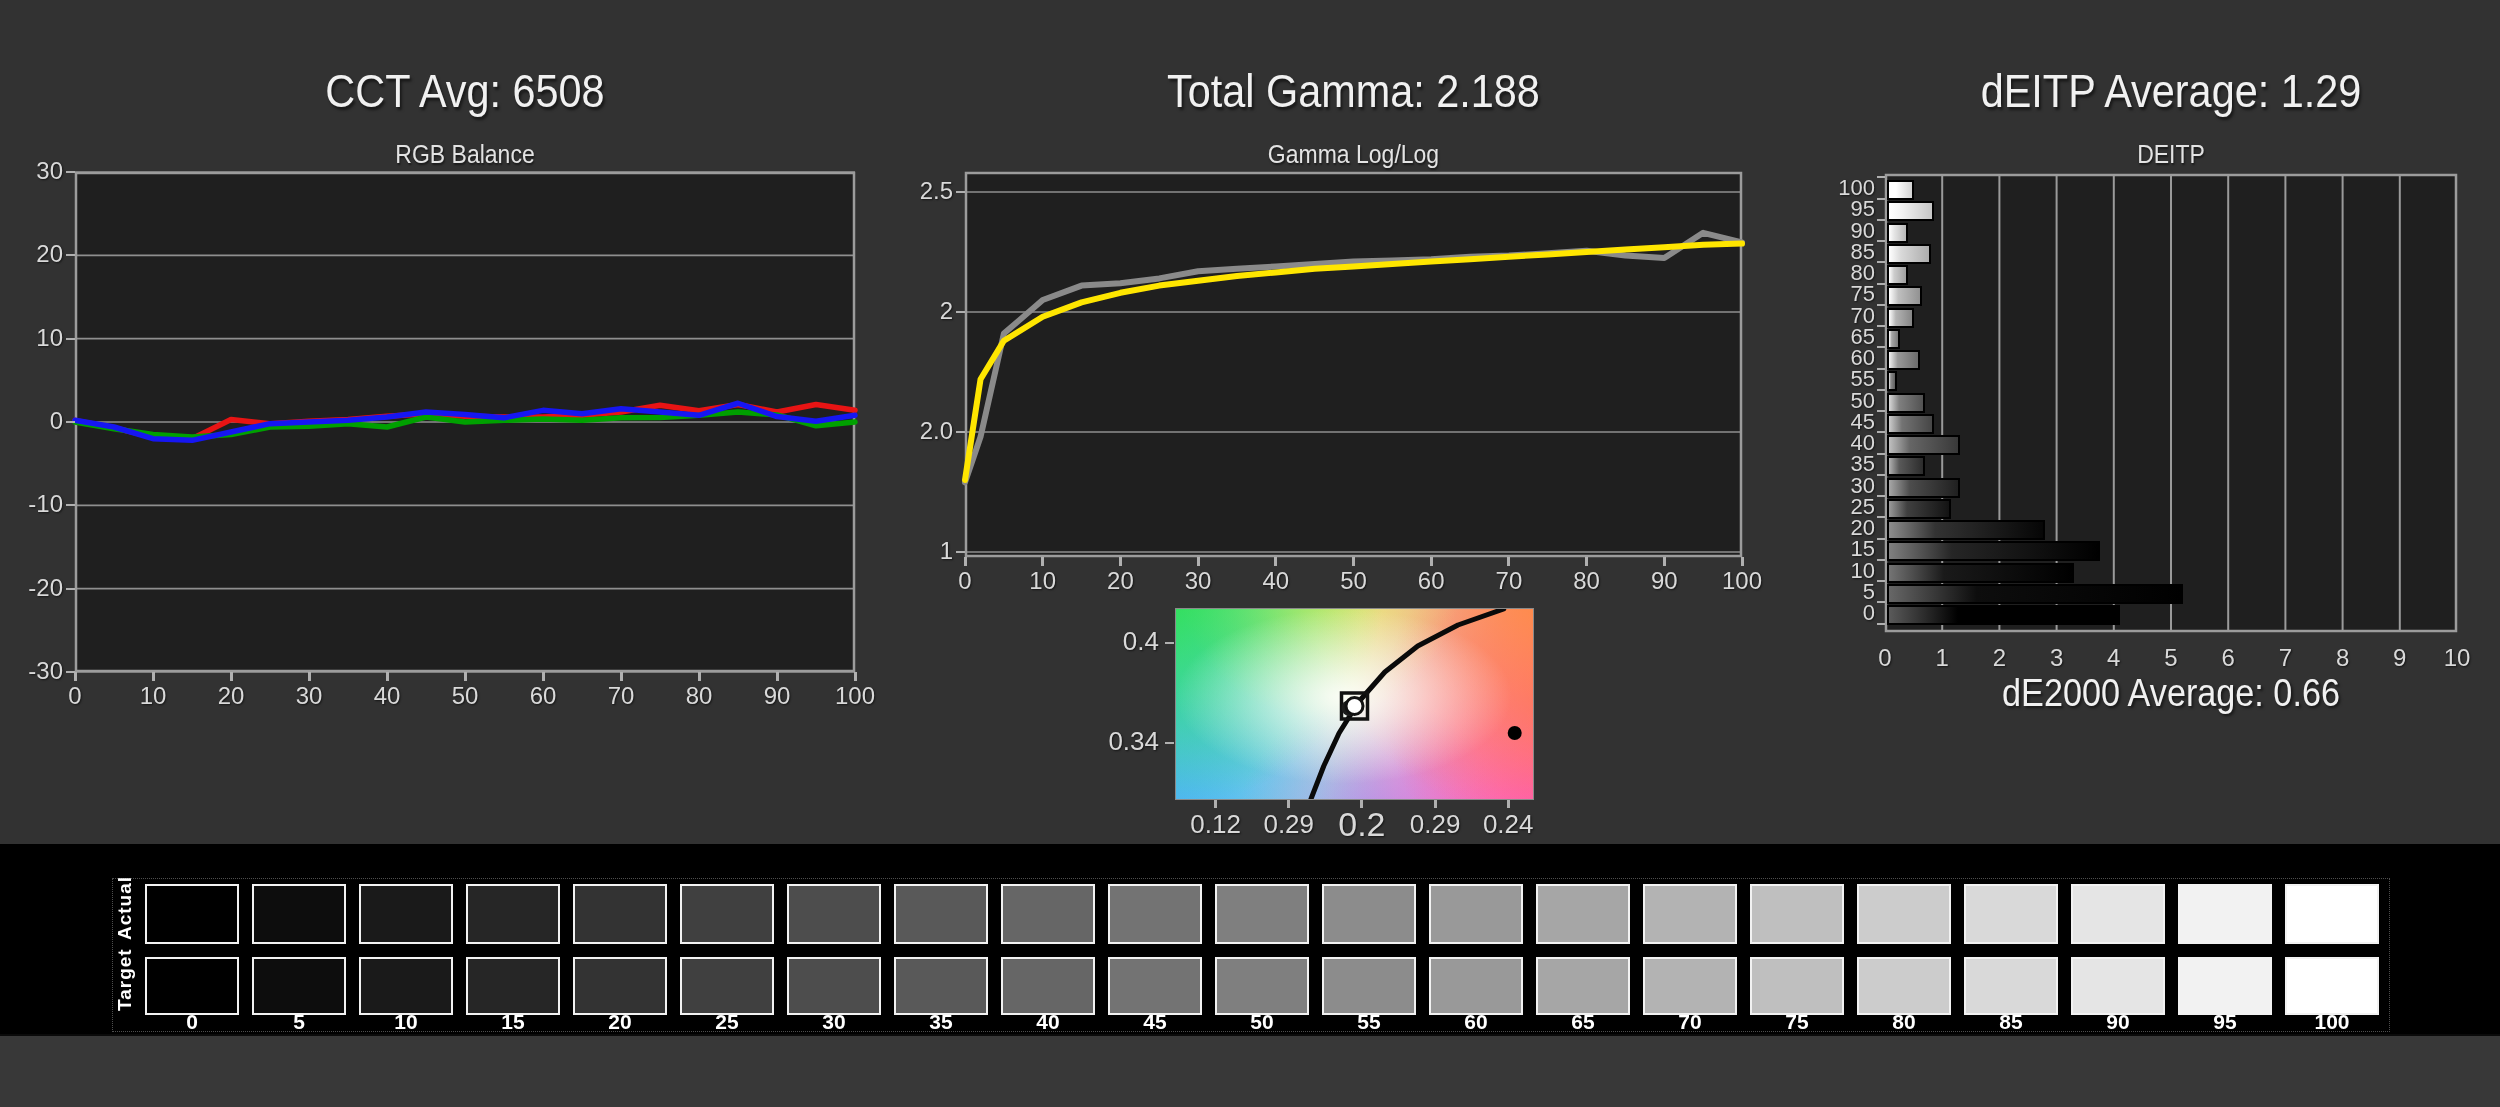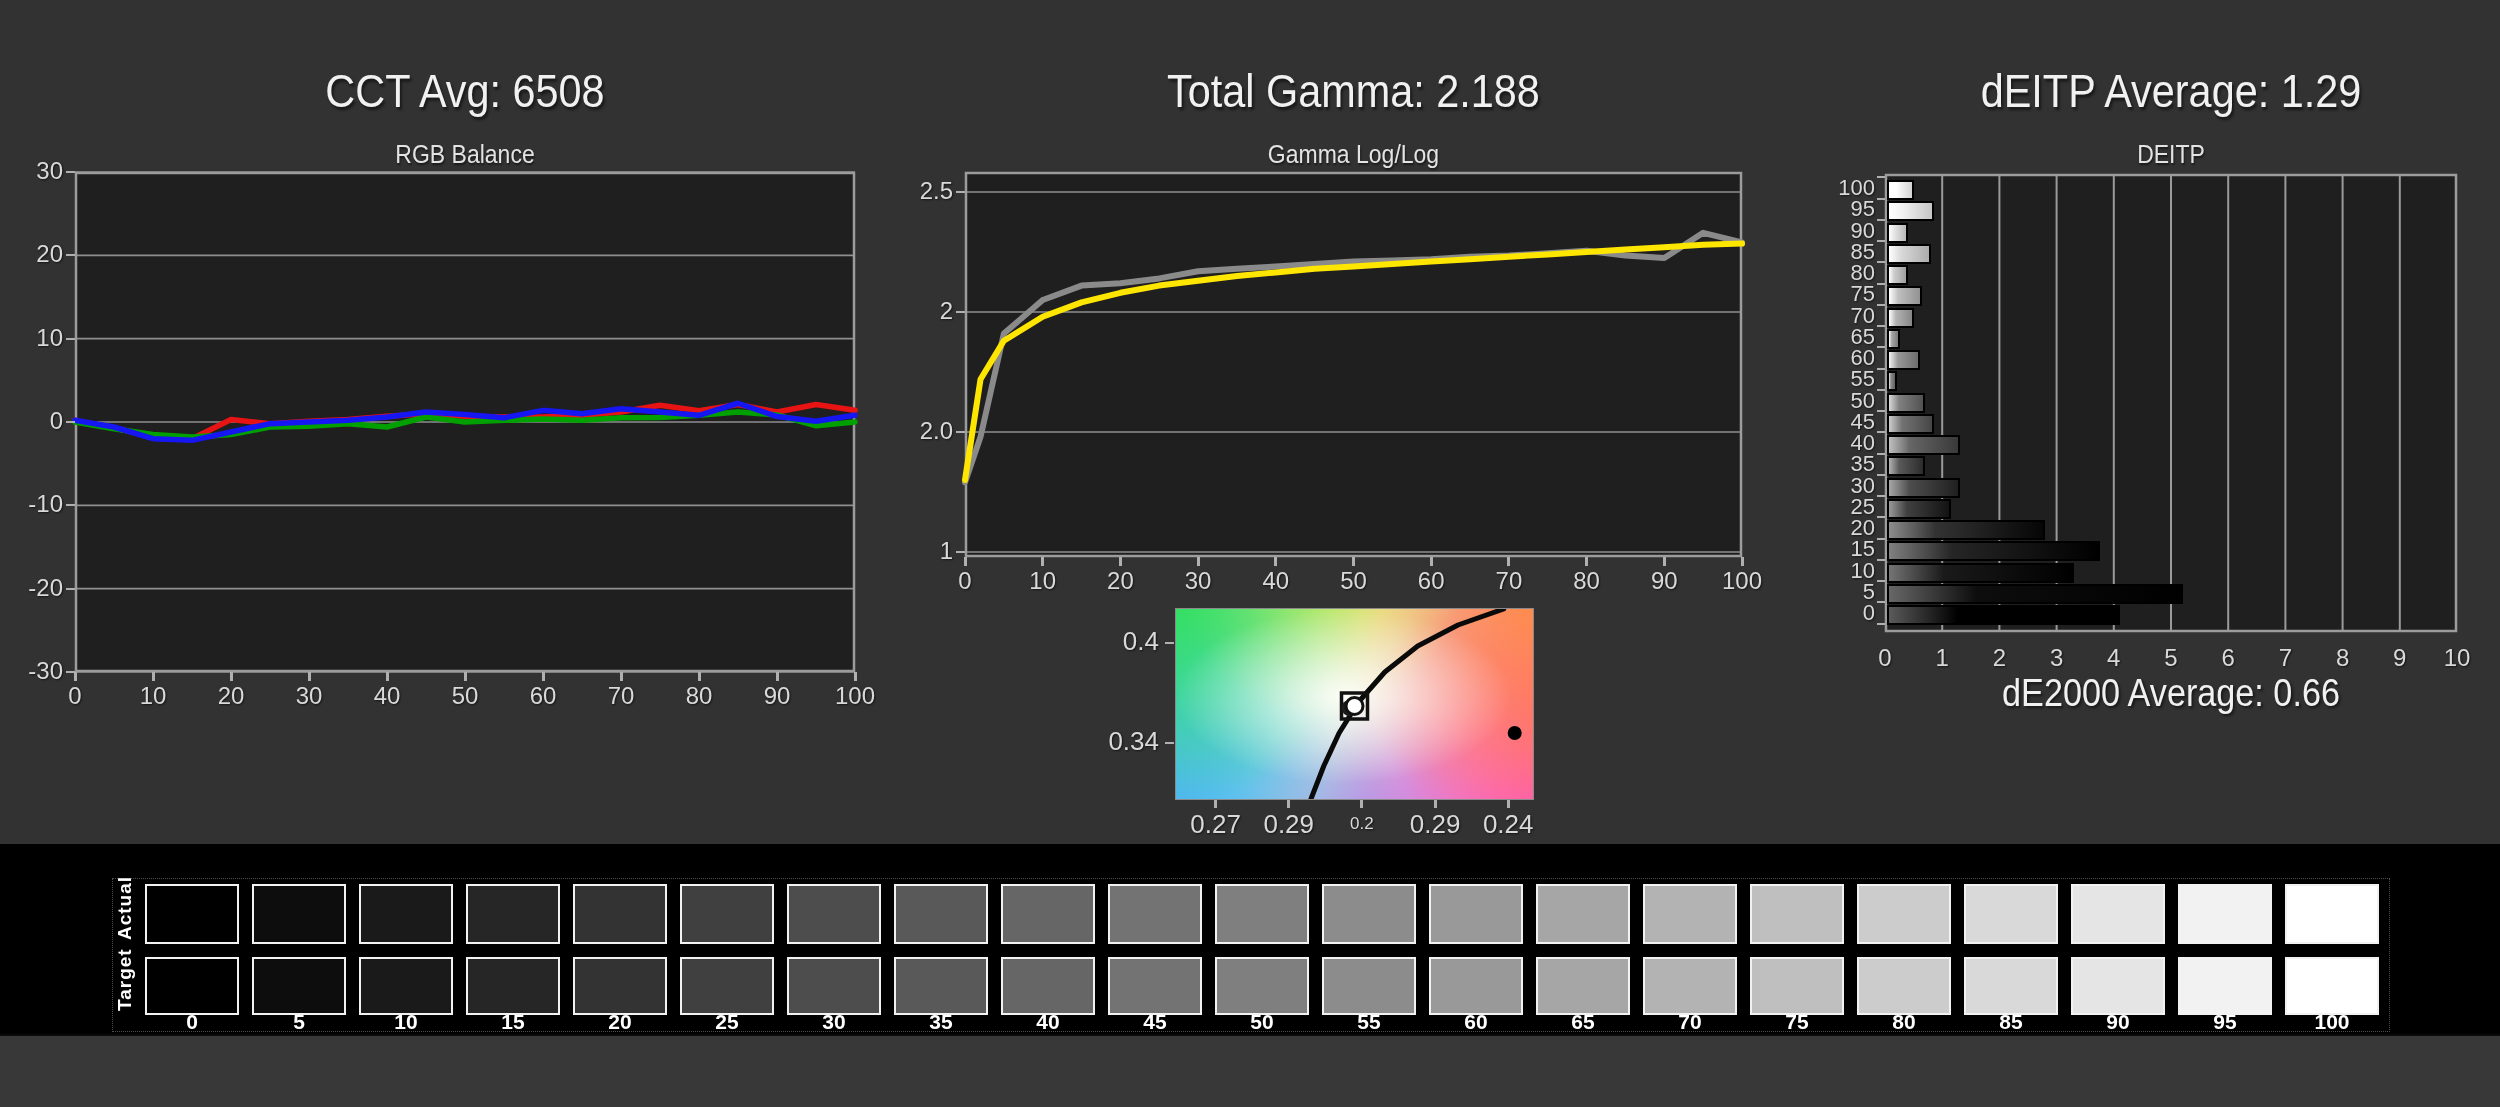--- a/index.html
+++ b/index.html
@@ -232,25 +232,25 @@
     <div class="tick" style="left: 1396.2px; top: 567px; width: 70px; text-align: center;">60</div>
     <div class="tickmark" style="left: 1507.4px; top: 557px; width: 3px; height: 9px;"></div>
     <div class="tick" style="left: 1473.9px; top: 567px; width: 70px; text-align: center;">70</div>
     <div class="tickmark" style="left: 1585.1px; top: 557px; width: 3px; height: 9px;"></div>
     <div class="tick" style="left: 1551.6px; top: 567px; width: 70px; text-align: center;">80</div>
     <div class="tickmark" style="left: 1662.8px; top: 557px; width: 3px; height: 9px;"></div>
     <div class="tick" style="left: 1629.3px; top: 567px; width: 70px; text-align: center;">90</div>
     <div class="tickmark" style="left: 1740.5px; top: 557px; width: 3px; height: 9px;"></div>
     <div class="tick" style="left: 1707px; top: 567px; width: 70px; text-align: center;">100</div>
     <div class="tickmark" style="left: 1214.1px; top: 800px; width: 3px; height: 8px;"></div>
-    <div class="tick" style="left: 1175.6px; top: 810px; width: 80px; text-align: center; font-size: 26px;">0.27</div>
+    <div class="tick" style="left: 1175.6px; top: 810px; width: 80px; text-align: center; font-size: 26px;">0.12</div>
     <div class="tickmark" style="left: 1287.26px; top: 800px; width: 3px; height: 8px;"></div>
     <div class="tick" style="left: 1248.76px; top: 810px; width: 80px; text-align: center; font-size: 26px;">0.29</div>
     <div class="tickmark" style="left: 1360.41px; top: 800px; width: 3px; height: 8px;"></div>
-    <div class="tick" style="left: 1321.91px; top: 810px; width: 80px; text-align: center; font-size: 17px;">0.2</div>
+    <div class="tick" style="left: 1321.91px; top: 810px; width: 80px; text-align: center; font-size: 34px;">0.2</div>
     <div class="tickmark" style="left: 1433.57px; top: 800px; width: 3px; height: 8px;"></div>
     <div class="tick" style="left: 1395.07px; top: 810px; width: 80px; text-align: center; font-size: 26px;">0.29</div>
     <div class="tickmark" style="left: 1506.72px; top: 800px; width: 3px; height: 8px;"></div>
     <div class="tick" style="left: 1468.22px; top: 810px; width: 80px; text-align: center; font-size: 26px;">0.24</div>
     <div class="tickmark" style="left: 1165px; top: 642px; width: 9px; height: 2px;"></div>
     <div class="tick" style="left: 1079px; top: 627px; width: 80px; text-align: right; font-size: 26px;">0.4</div>
     <div class="tickmark" style="left: 1165px; top: 742px; width: 9px; height: 2px;"></div>
     <div class="tick" style="left: 1079px; top: 727px; width: 80px; text-align: right; font-size: 26px;">0.34</div>
     <div class="tick" style="left: 1855px; top: 644px; width: 60px; text-align: center;">0</div>
     <div class="tick" style="left: 1912.2px; top: 644px; width: 60px; text-align: center;">1</div>

